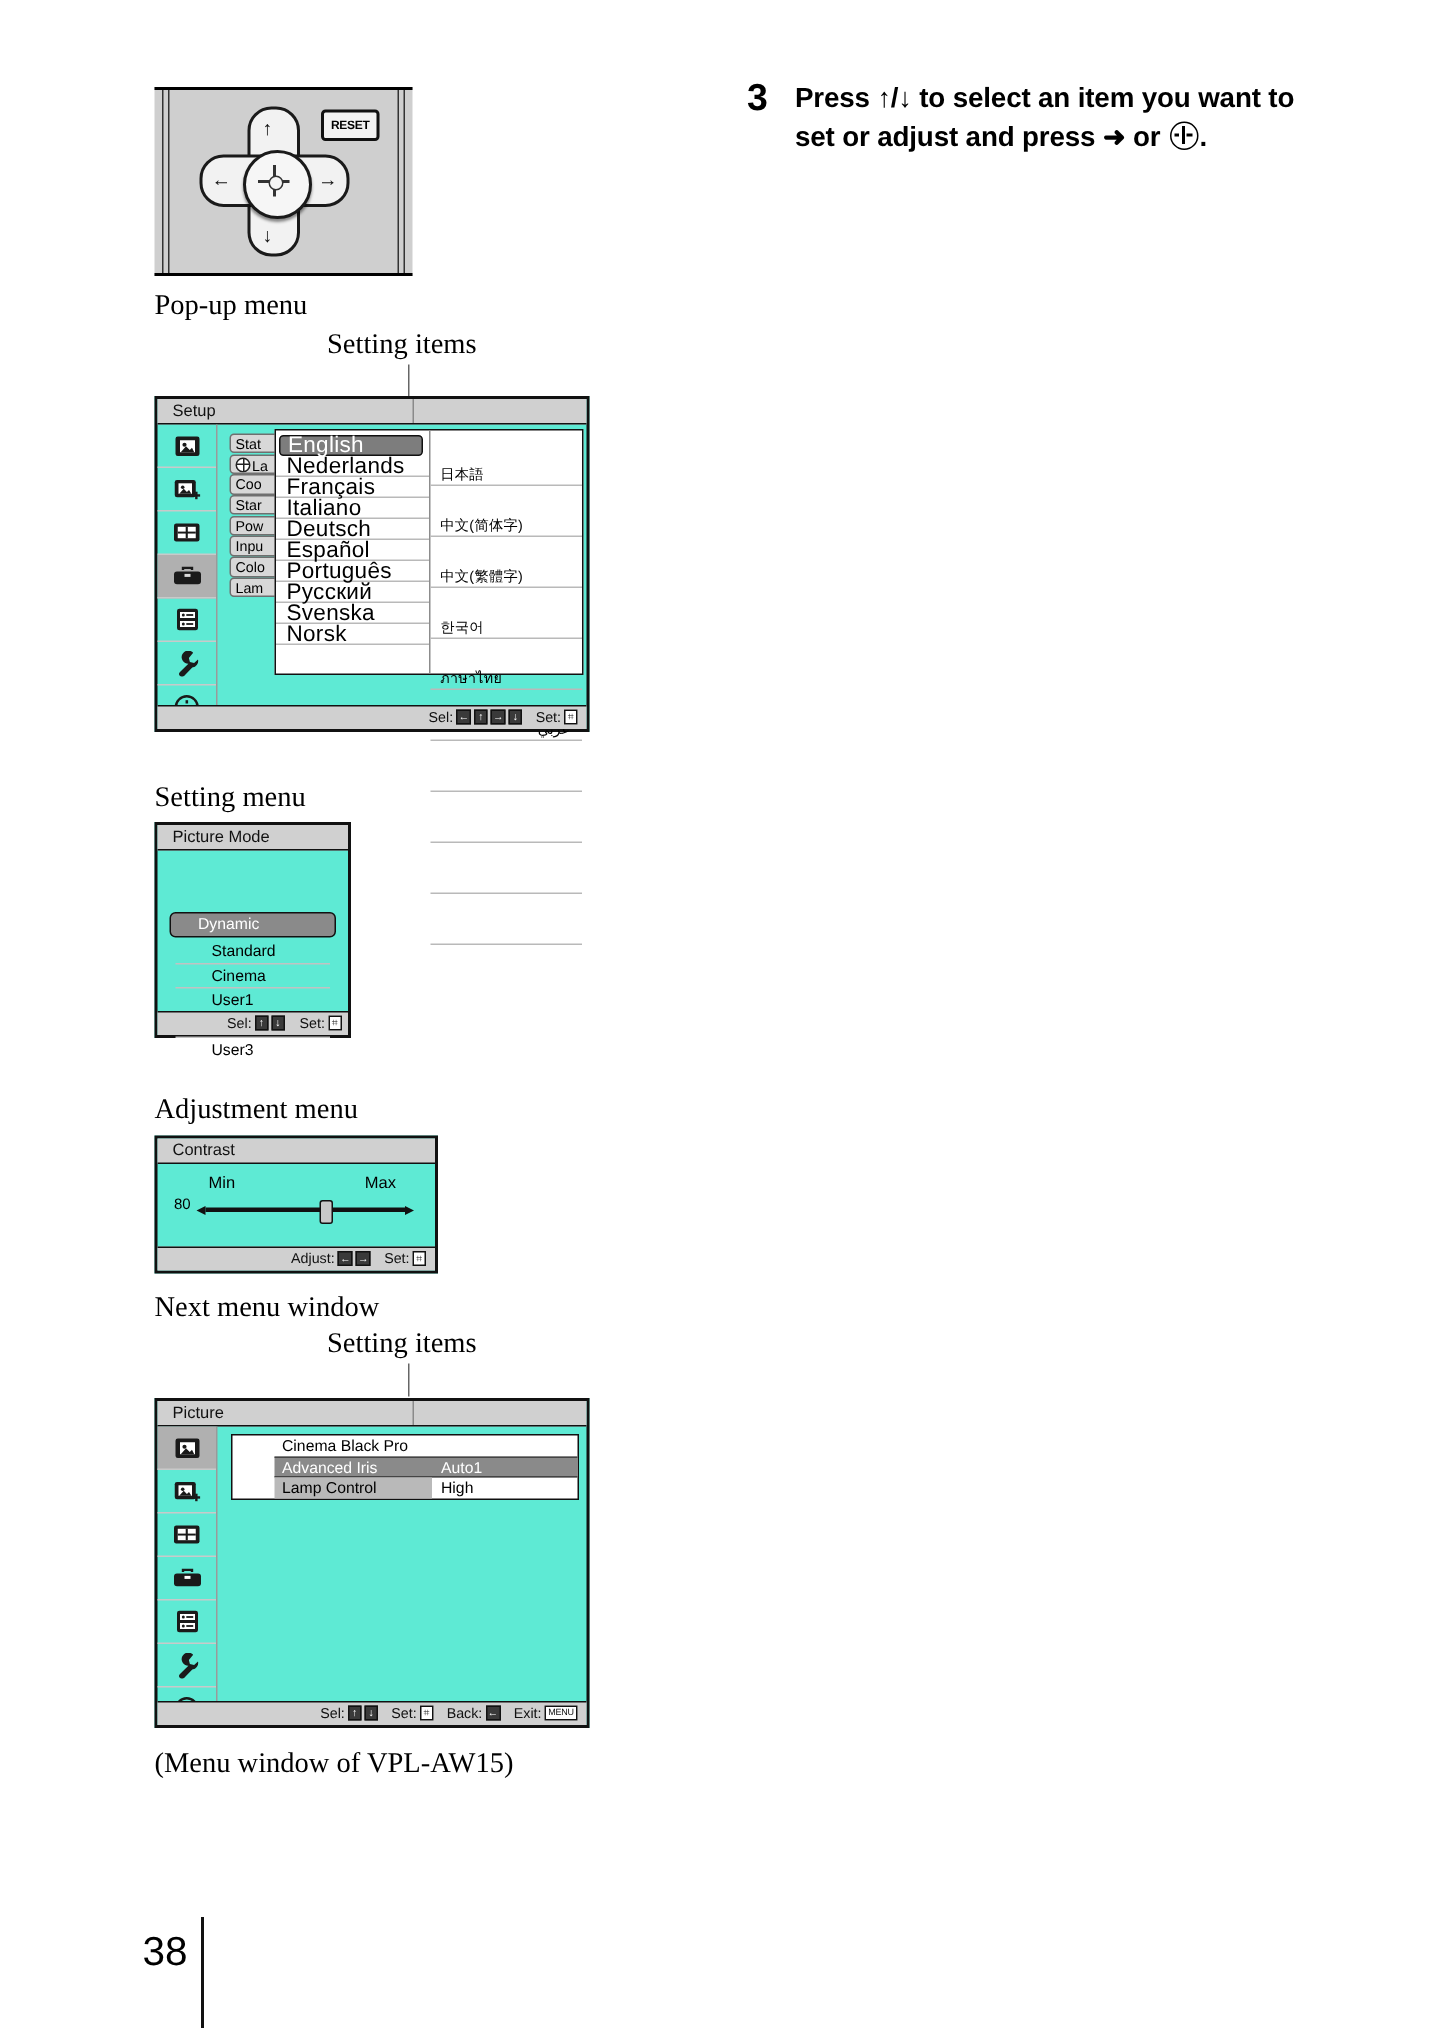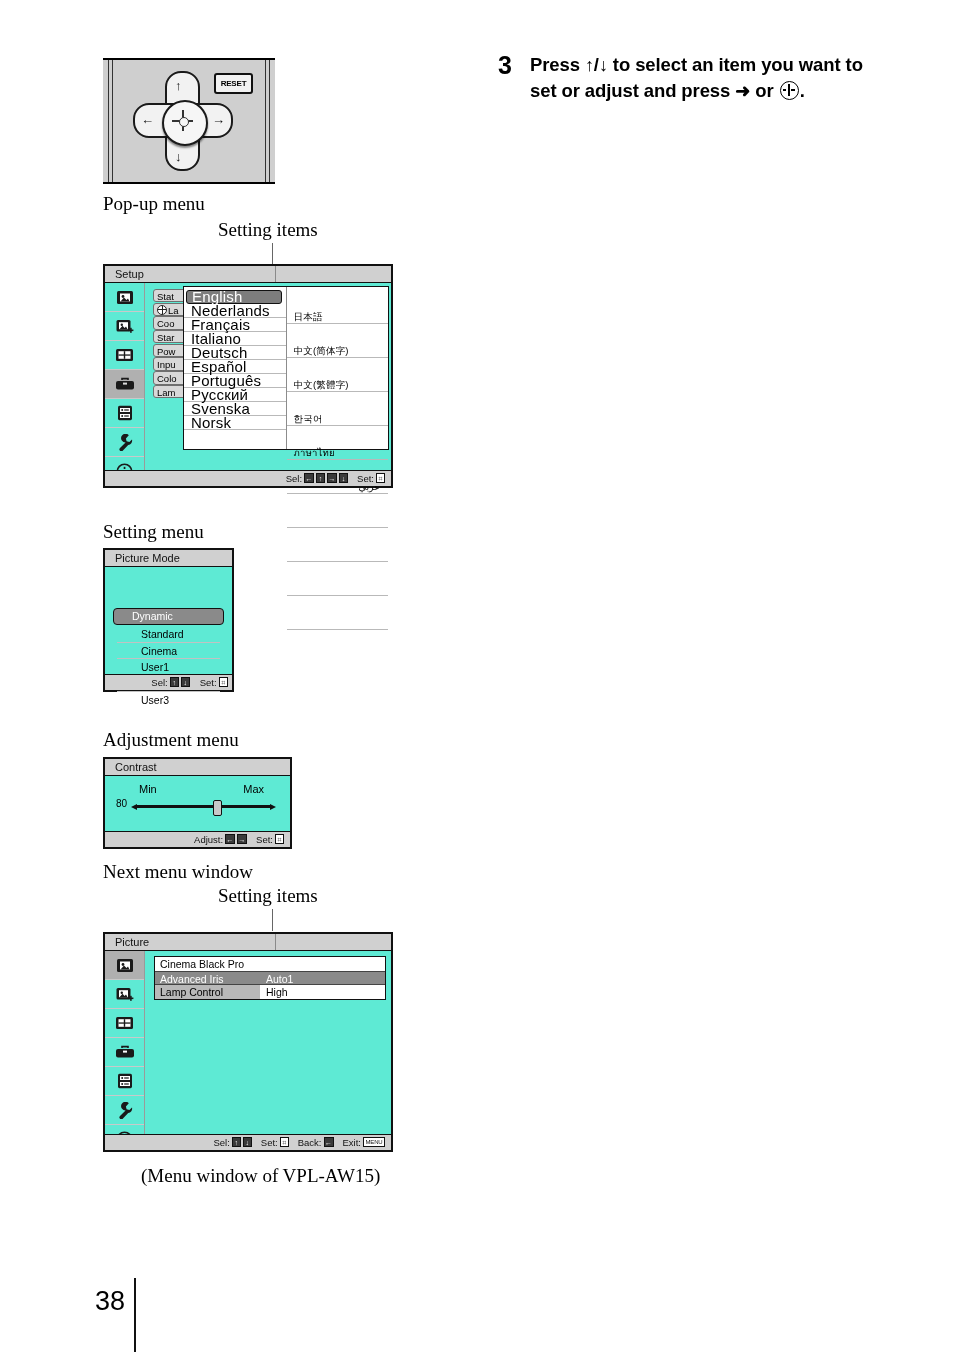--- a/index.html
+++ b/index.html
@@ -413,20 +413,21 @@
   #next-menu { left: 103px; top: 932px; width: 290px; height: 220px; }
   #next-menu .osd-title .divider { left: 170px; }
   #pic-panel {
     position: absolute;
     left: 49px;
     top: 22px;
     width: 232px;
     border: 1.6px solid #111;
     background: #fff;
     box-sizing: border-box;
+    padding-left: 28px;
   }
   .pic-row {
     height: 14px;
     line-height: 14px;
     font-size: 10.5px;
     display: flex;
     box-sizing: border-box;
   }
   .pic-row .lbl { width: 105px; padding-left: 5px; box-sizing: border-box; }
   .pic-row .val { padding-left: 6px; }
@@ -757,16 +758,16 @@
       <span>Back:</span>
       <span class="key dark">←</span>
     </span>
     <span class="foot-grp">
       <span>Exit:</span>
       <span class="key menu">MENU</span>
     </span>
   </div>
 </div>
 
-<div class="caption abs" style="left:103px; top:1165px;margin-left:38px;">(Menu window of VPL-AW15)</div>
+<div class="caption abs" style="left:103px; top:1165px;">(Menu window of VPL-AW15)</div>
 
 <div id="page-number">38</div>
 <div id="footer-rule"></div>
 
 </body></html>

